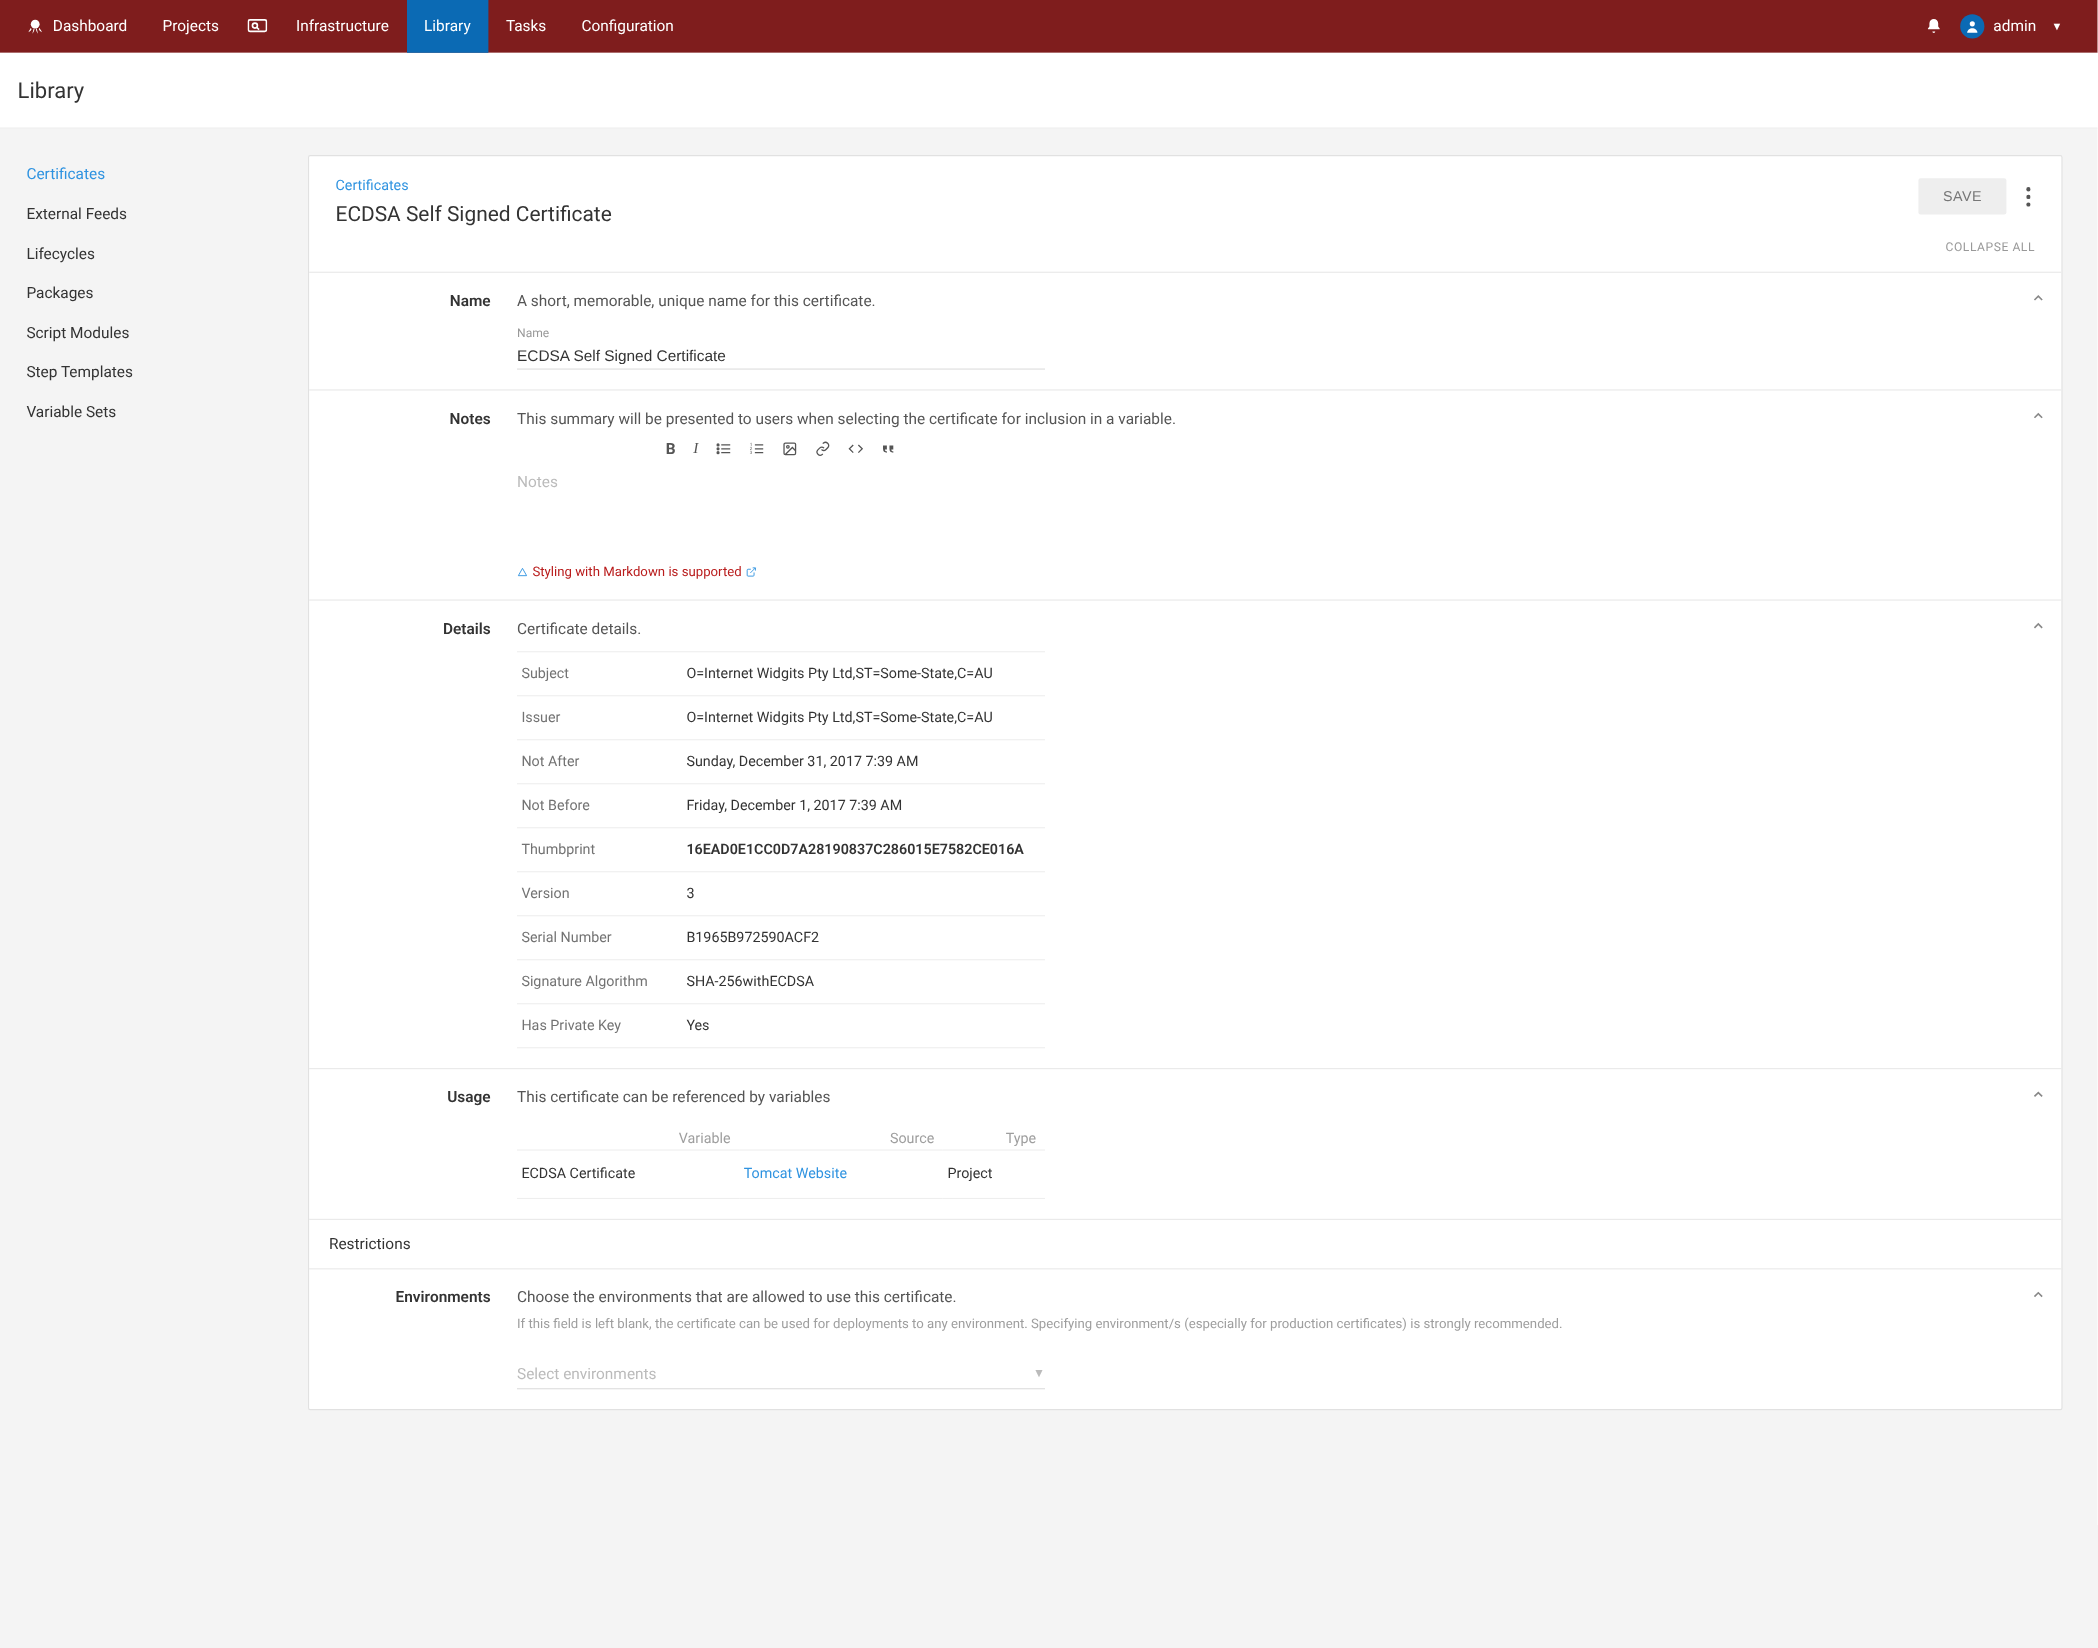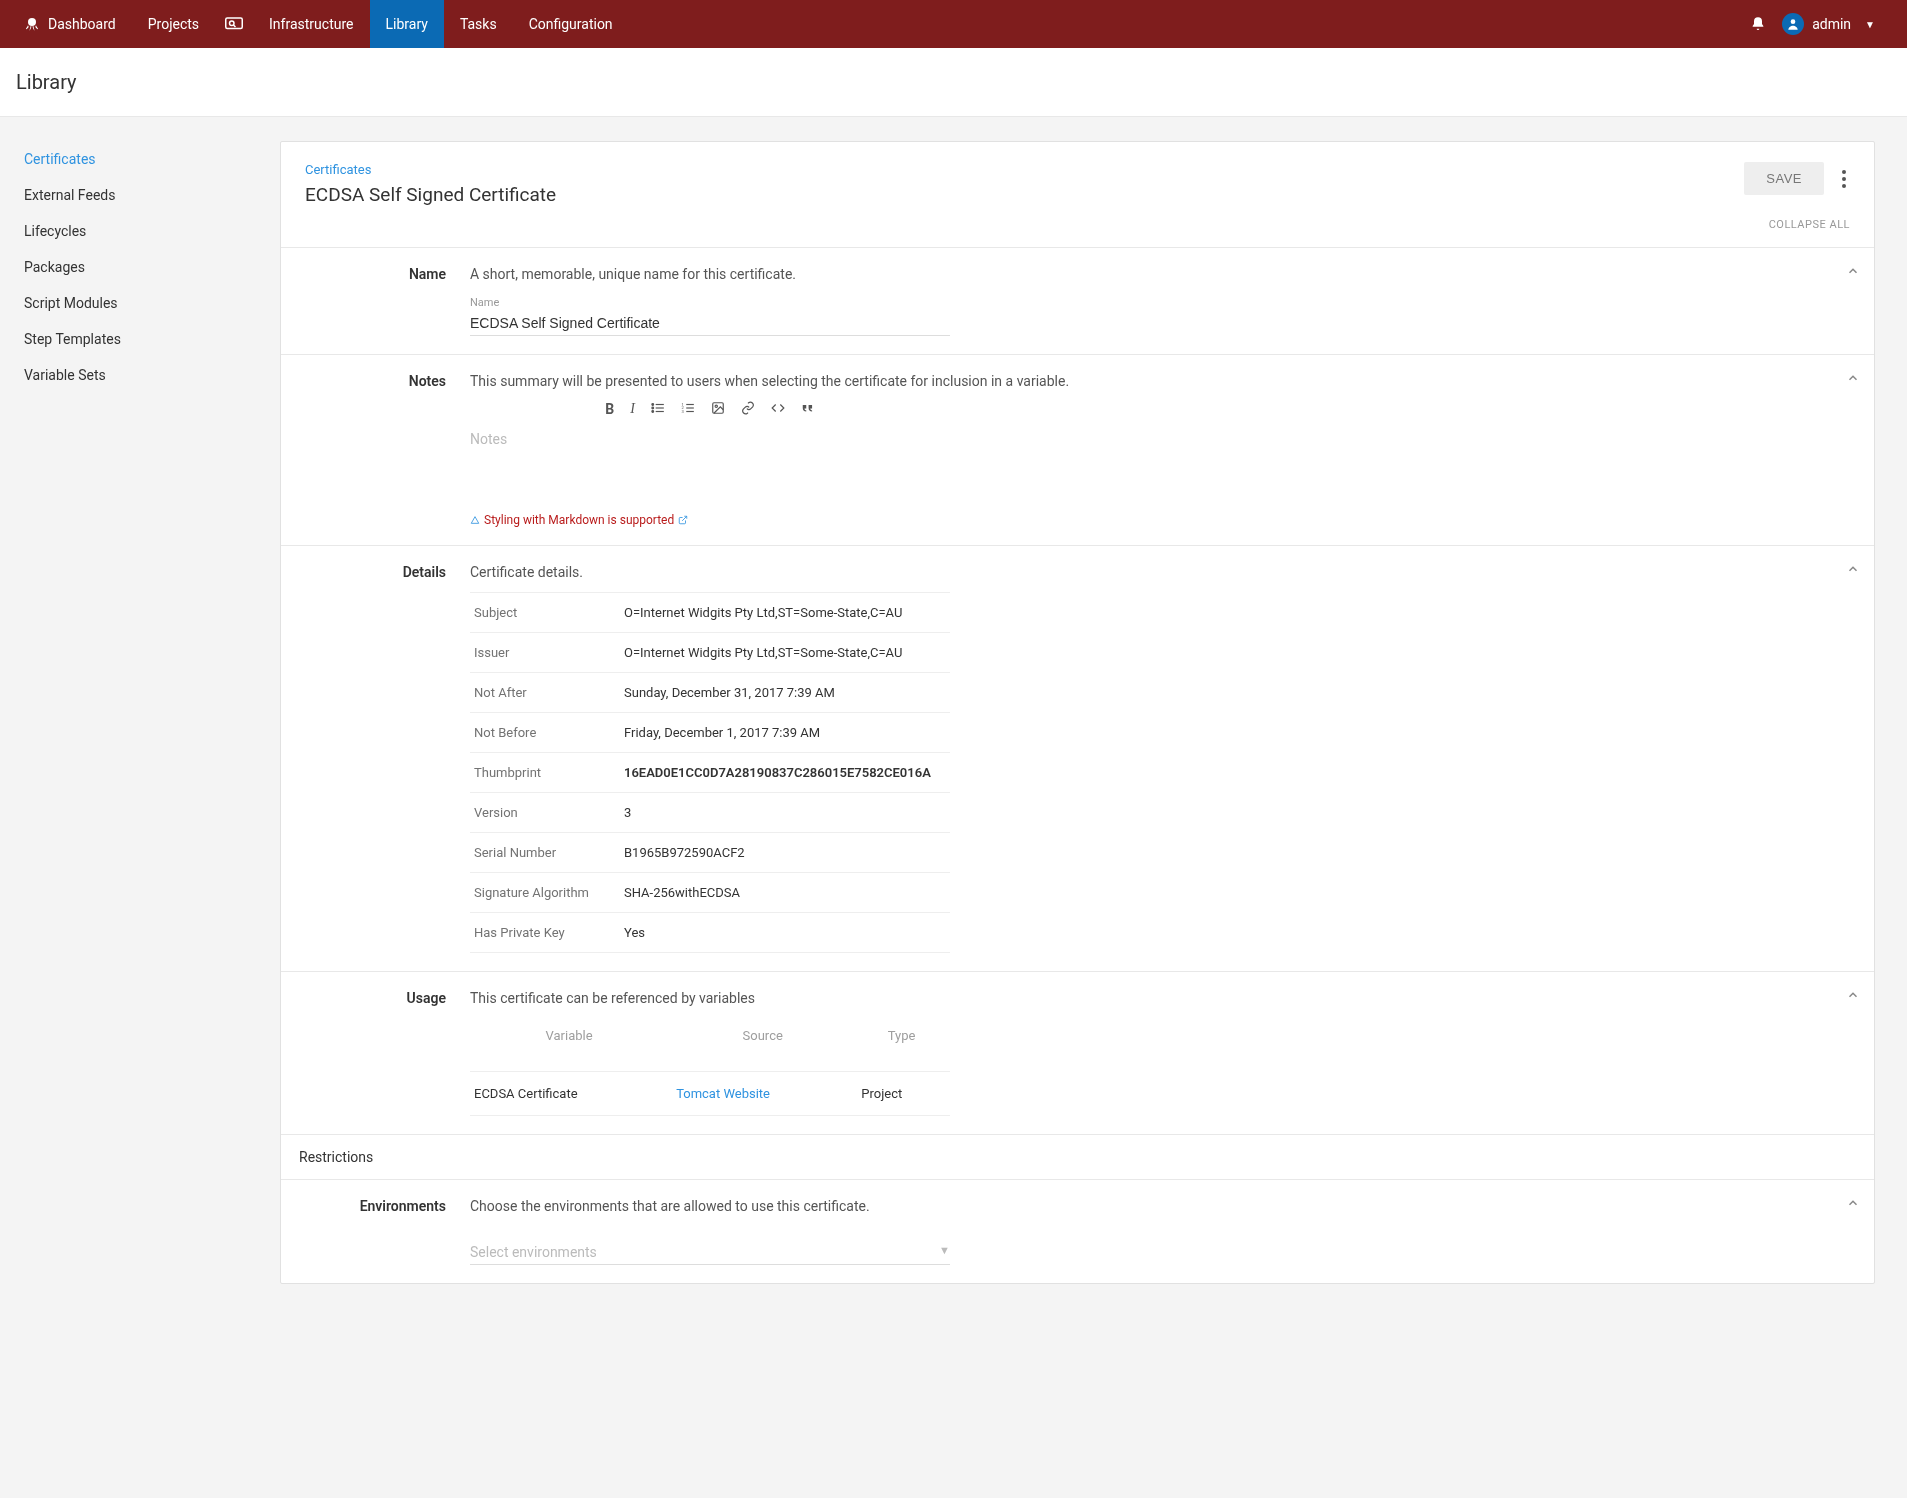--- a/index.html
+++ b/index.html
@@ -60,21 +60,21 @@
   
   .details-table { border-collapse: collapse; width: 480px; }
   .details-table td { padding: 12px 8px 12px 4px; border-bottom: 1px solid #eee; font-size: 13px; vertical-align: middle; }
   .details-table tr:first-child td { border-top: 1px solid #eee; }
   .details-table td.k { width: 150px; color: #737373; }
   .details-table td.v { color: #333; }
   .details-table td.v.bold { font-weight: 600; }
 
   
   .usage-table { border-collapse: collapse; width: 480px; }
-  .usage-table th { text-align: center; font-weight: 400; color: #9e9e9e; font-size: 13px; padding: 10px 8px 28px 4px; border-bottom: 1px solid #eee; }
+  .usage-table th { text-align: right; font-weight: 400; color: #9e9e9e; font-size: 13px; padding: 10px 8px 2px 4px; border-bottom: 1px solid #eee; }
   .usage-table td { padding: 14px 8px 14px 4px; border-bottom: 1px solid #eee; font-size: 13px; }
   .link { color: #2f93e0; cursor: pointer; }
 
   
   .sub-header { padding: 14px 18px; font-size: 14px; color: #333; }
 
   
   .select-wrap { width: 480px; border-bottom: 1px solid #ddd; padding: 6px 0 4px 0; display: flex; align-items: flex-start; justify-content: space-between; color: #bbb; cursor: pointer; margin-top: 24px; }
   .select-wrap .caret-d { color: #bbb; font-size: 11px; }
 
@@ -359,20 +359,21 @@
       <div class="section">
         <span class="chev-toggle">
           <svg width="14" height="14" viewBox="0 0 24 24" fill="none" stroke="#888" stroke-width="2.5">
               <polyline points="6 15 12 9 18 15"></polyline>
             </svg>
         </span>
         <div class="section-row">
           <div class="section-label">Environments</div>
           <div class="section-content">
             <div class="section-desc">Choose the environments that are allowed to use this certificate.</div>
+            <div class="section-hint">If this field is left blank, the certificate can be used for deployments to any environment. Specifying environment/s (especially for production certificates) is strongly recommended.</div>
             <div class="select-wrap">
               <span>Select environments</span>
               <span class="caret-d">▼</span>
             </div>
           </div>
         </div>
       </div>
 
     </div>
   </div>

